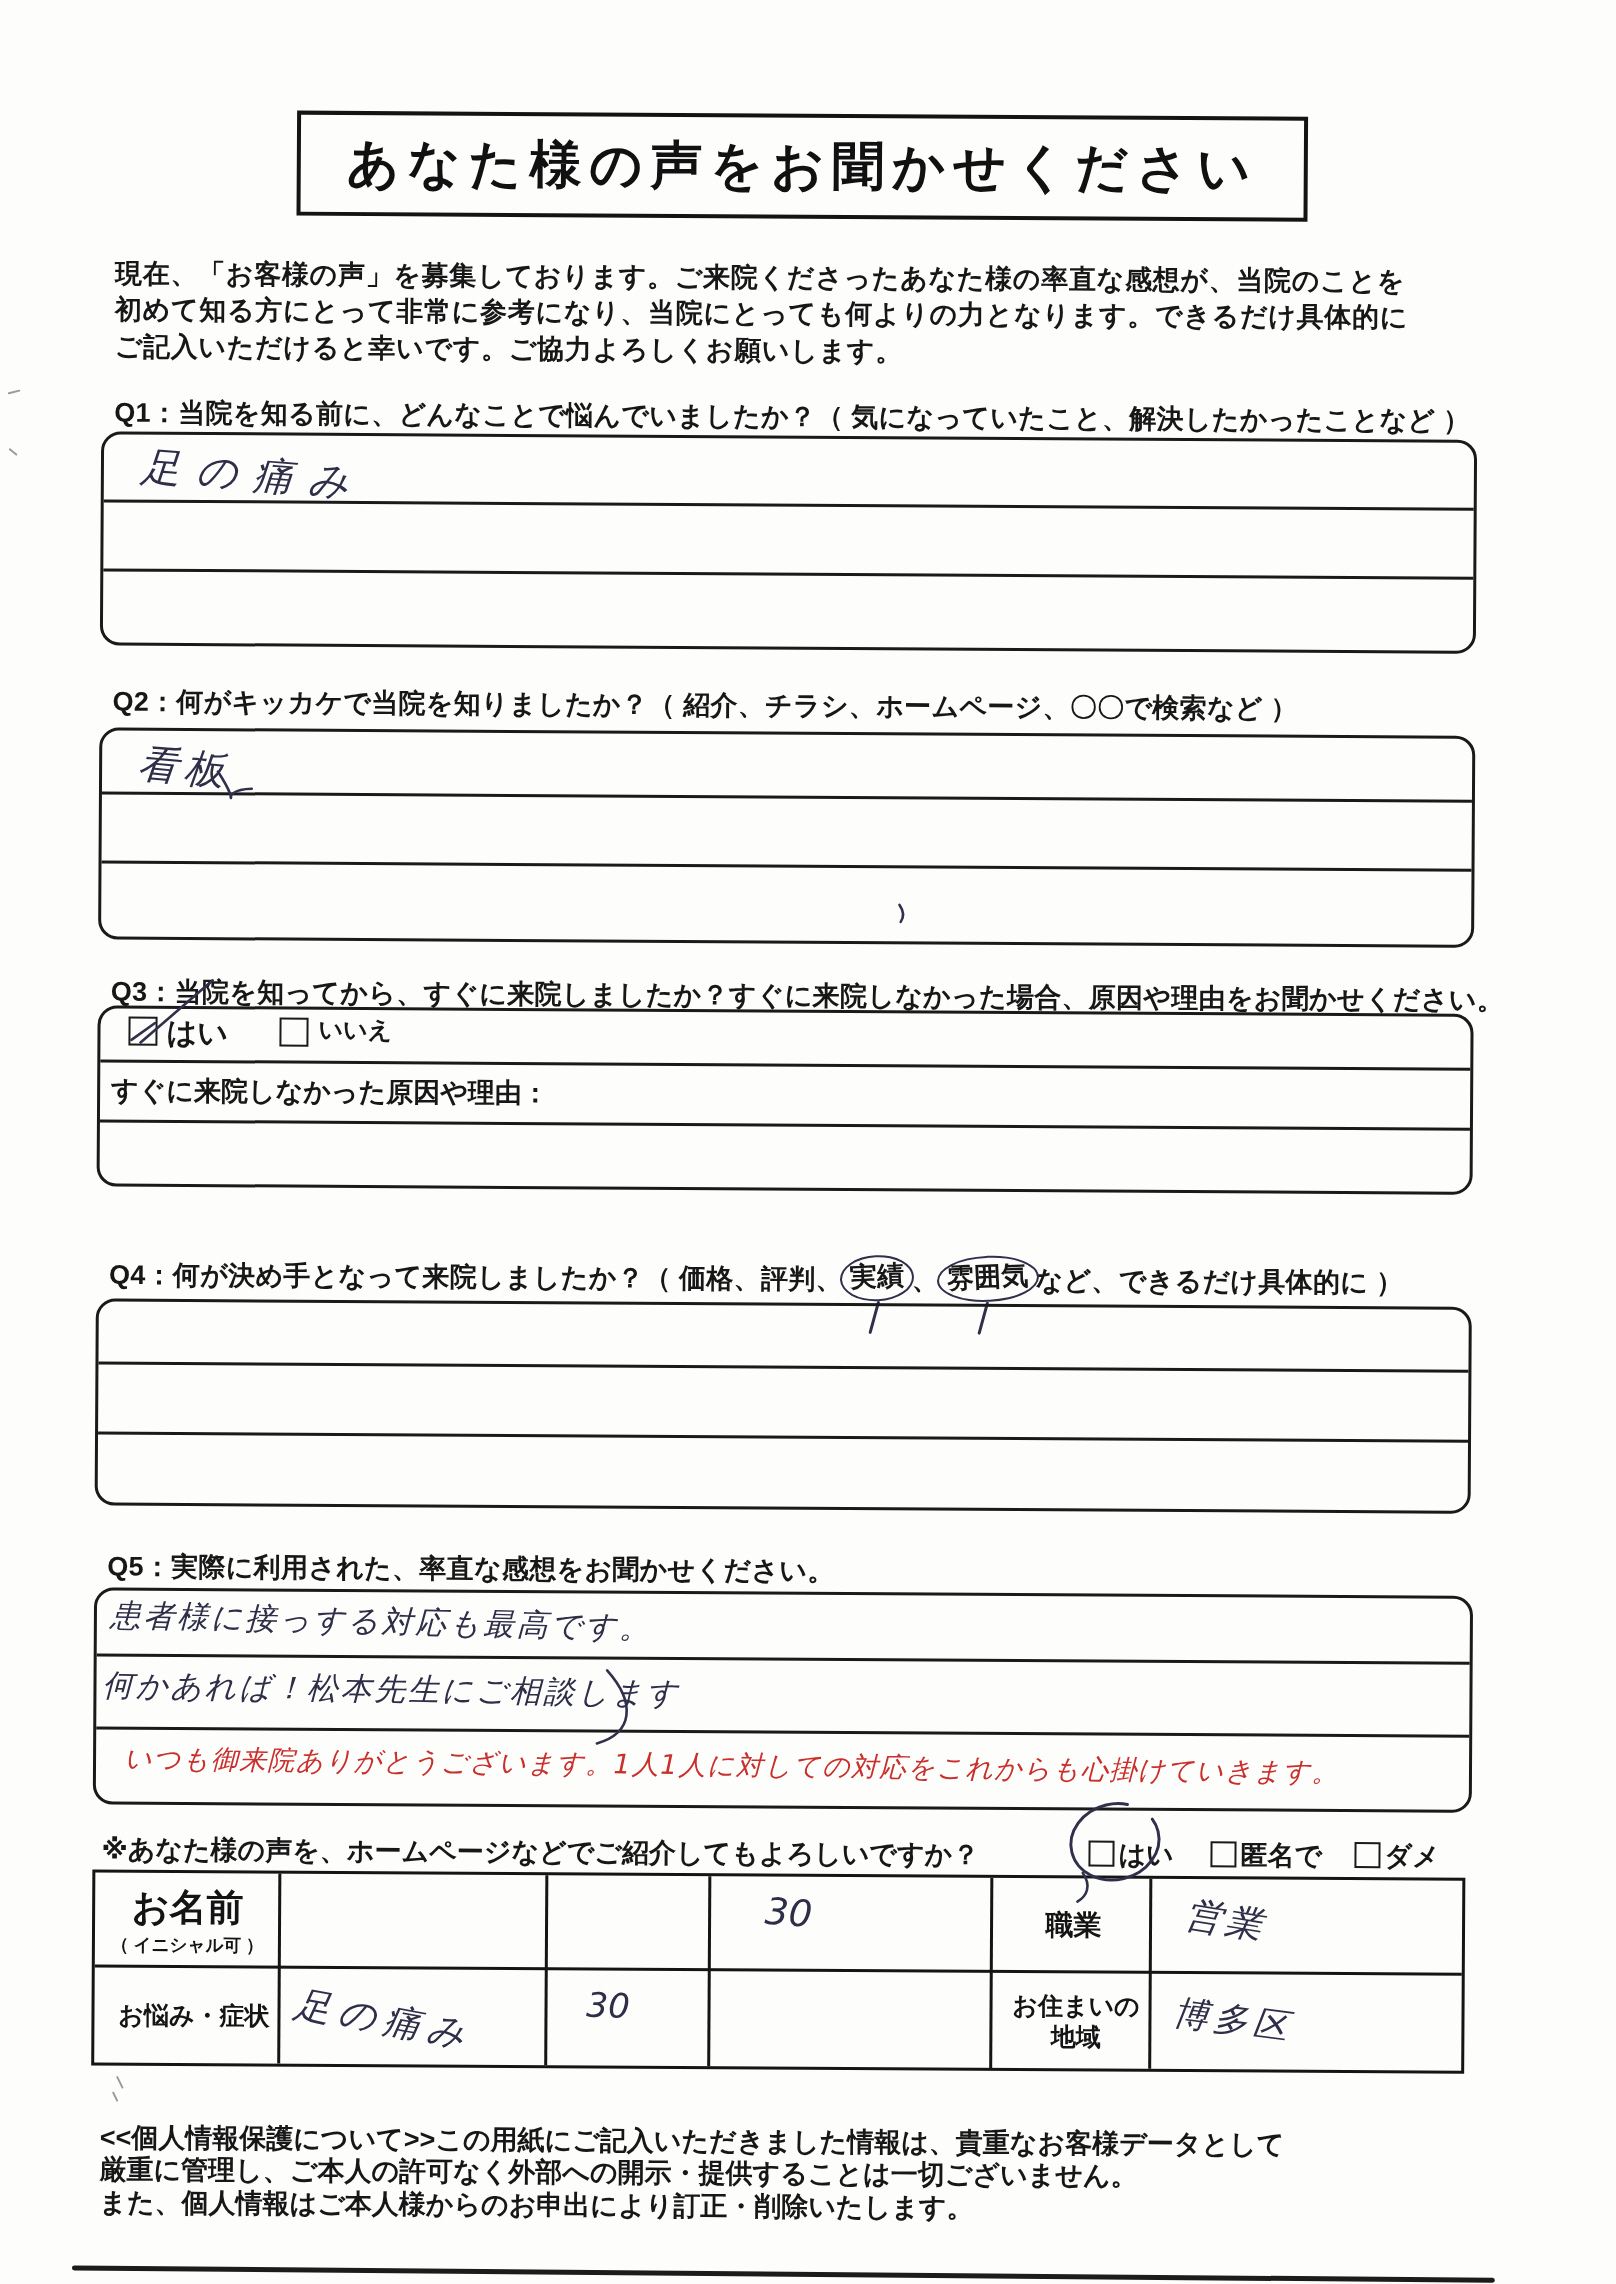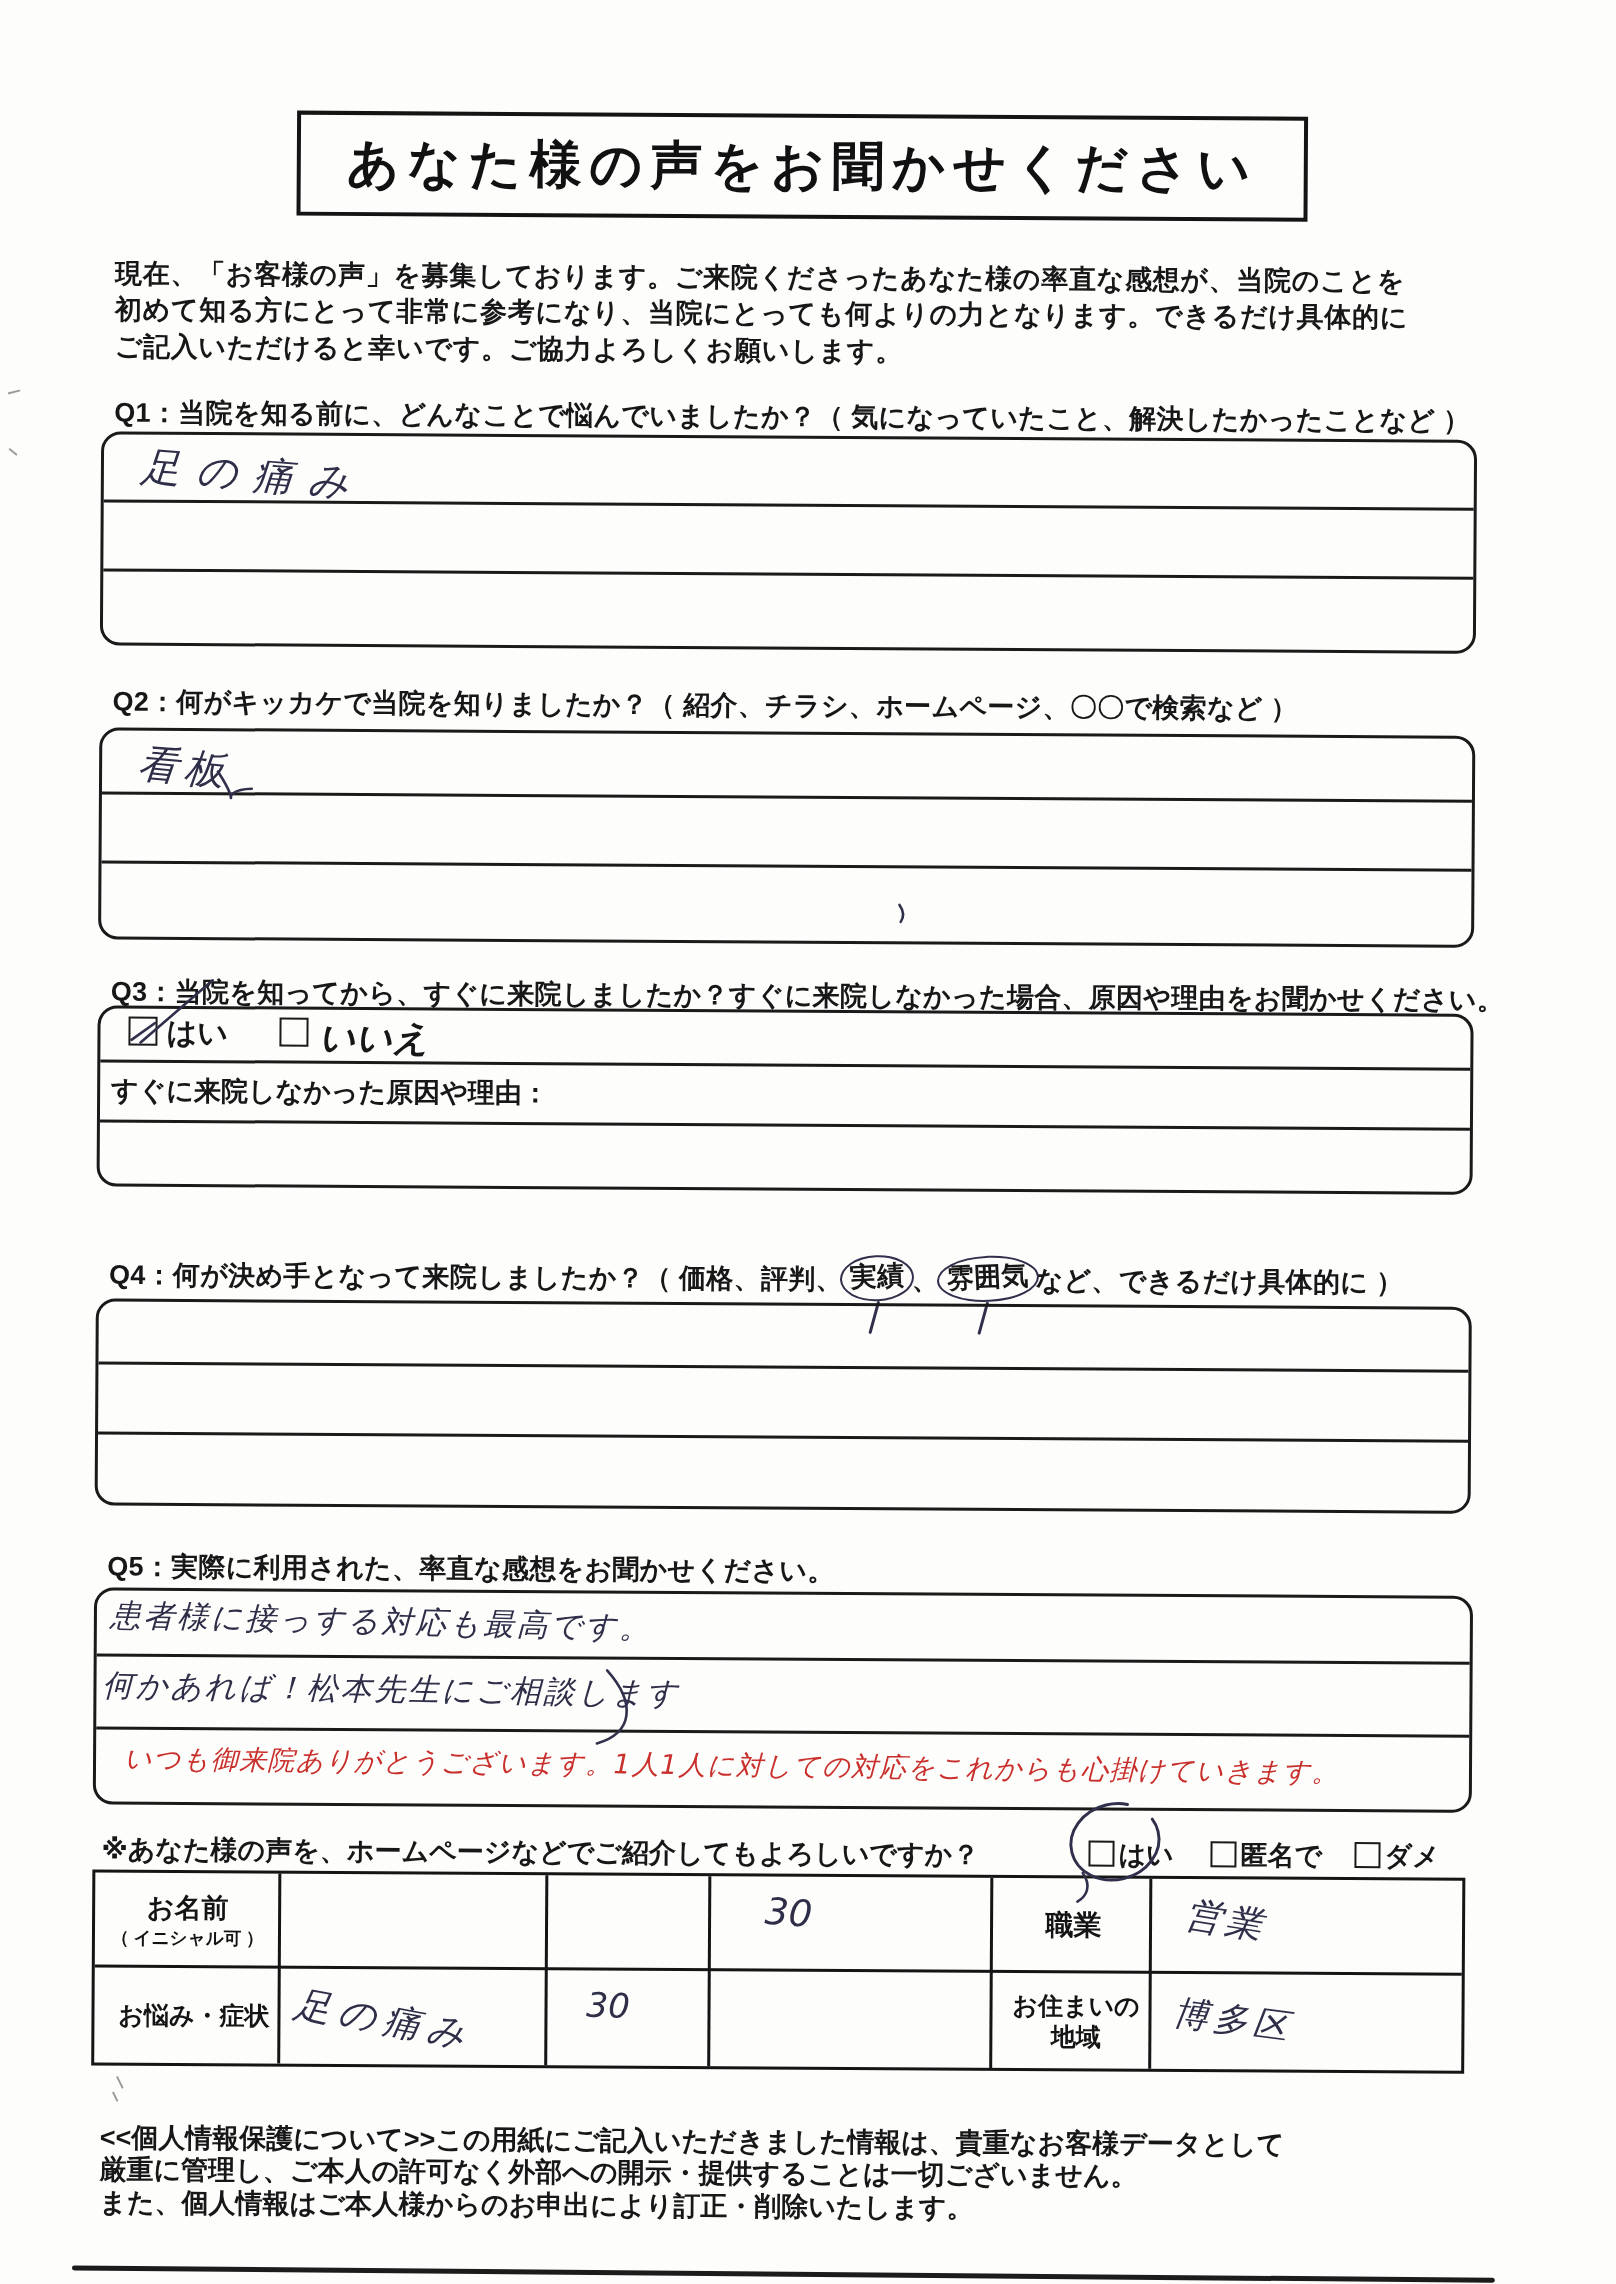--- a/index.html
+++ b/index.html
@@ -56,21 +56,21 @@
   <div class="abs hw" style="left:142px;top:736px;font-size:40px;letter-spacing:6.5px;transform:rotate(5deg);">看板</div>
 
   <div class="abs p qlabel" style="left:116px;top:974px;">Q3：当院を知ってから、すぐに来院しましたか？すぐに来院しなかった場合、原因や理由をお聞かせください。</div>
   <div class="abs qbox" style="left:103px;top:1006px;width:1370px;height:175px;">
     <div class="qline" style="top:51px;"></div>
     <div class="qline" style="top:111px;"></div>
   </div>
   <div class="abs cbx" style="left:134px;top:1017px;width:25px;height:25px;"></div>
   <div class="abs p" style="left:172px;top:1013px;font-size:30px;">はい</div>
   <div class="abs cbx" style="left:285px;top:1017px;width:25px;height:25px;"></div>
-  <div class="abs p" style="left:324px;top:1013px;font-size:36px;font-style:italic;">いいえ</div>
+  <div class="abs p" style="left:324px;top:1013px;font-size:24px;">いいえ</div>
   <div class="abs p" style="left:117px;top:1073px;font-size:27px;">すぐに来院しなかった原因や理由：</div>
 
   <div class="abs p qlabel" style="left:116px;top:1254px;">
     <span>Q4：何が決め手となって来院しましたか？（ 価格、評判、</span><span class="circled"><span>実績</span></span><span>、</span><span class="circled"><span>雰囲気</span></span><span>など、できるだけ具体的に ）</span>
   </div>
   <div class="abs qbox" style="left:103px;top:1299px;width:1370px;height:201px;">
     <div class="qline" style="top:60px;"></div>
     <div class="qline" style="top:130px;"></div>
   </div>
 
@@ -94,21 +94,21 @@
   <div class="abs" style="left:103px;top:1870px;width:1373px;height:196px;border:3.9px solid #151515;box-sizing:border-box;">
     <div class="abs" style="left:183px;top:0;width:2.6px;height:100%;background:#151515;"></div>
     <div class="abs" style="left:450px;top:0;width:2.6px;height:100%;background:#151515;"></div>
     <div class="abs" style="left:613px;top:0;width:2.6px;height:100%;background:#151515;"></div>
     <div class="abs" style="left:895px;top:0;width:2.6px;height:100%;background:#151515;"></div>
     <div class="abs" style="left:1054px;top:0;width:2.6px;height:100%;background:#151515;"></div>
     <div class="abs" style="left:0;top:92px;width:100%;height:3.3px;background:#151515;"></div>
   </div>
 
   <div class="abs tcell" style="left:107px;top:1874px;width:183px;height:91px;">
-    <div class="tlabel" style="font-size:27px;">お名前</div>
+    <div class="tlabel" style="font-size:37px;">お名前</div>
     <div class="tlabel" style="font-size:17.6px;">（ イニシャル可 ）</div>
   </div>
   <div class="abs" style="left:294px;top:1874px;width:156px;height:91px;"></div>
   <div class="abs" style="left:724px;top:1874px;width:279px;height:91px;">
     <div class="hw" style="position:absolute;left:52px;top:11.7px;font-size:37px;transform:rotate(4deg);">30</div>
   </div>
   <div class="abs tcell" style="left:1006px;top:1874px;width:157px;height:91px;">
     <div class="tlabel" style="font-size:28px;">職業</div>
   </div>
   <div class="abs" style="left:1165px;top:1874px;width:307px;height:91px;">

